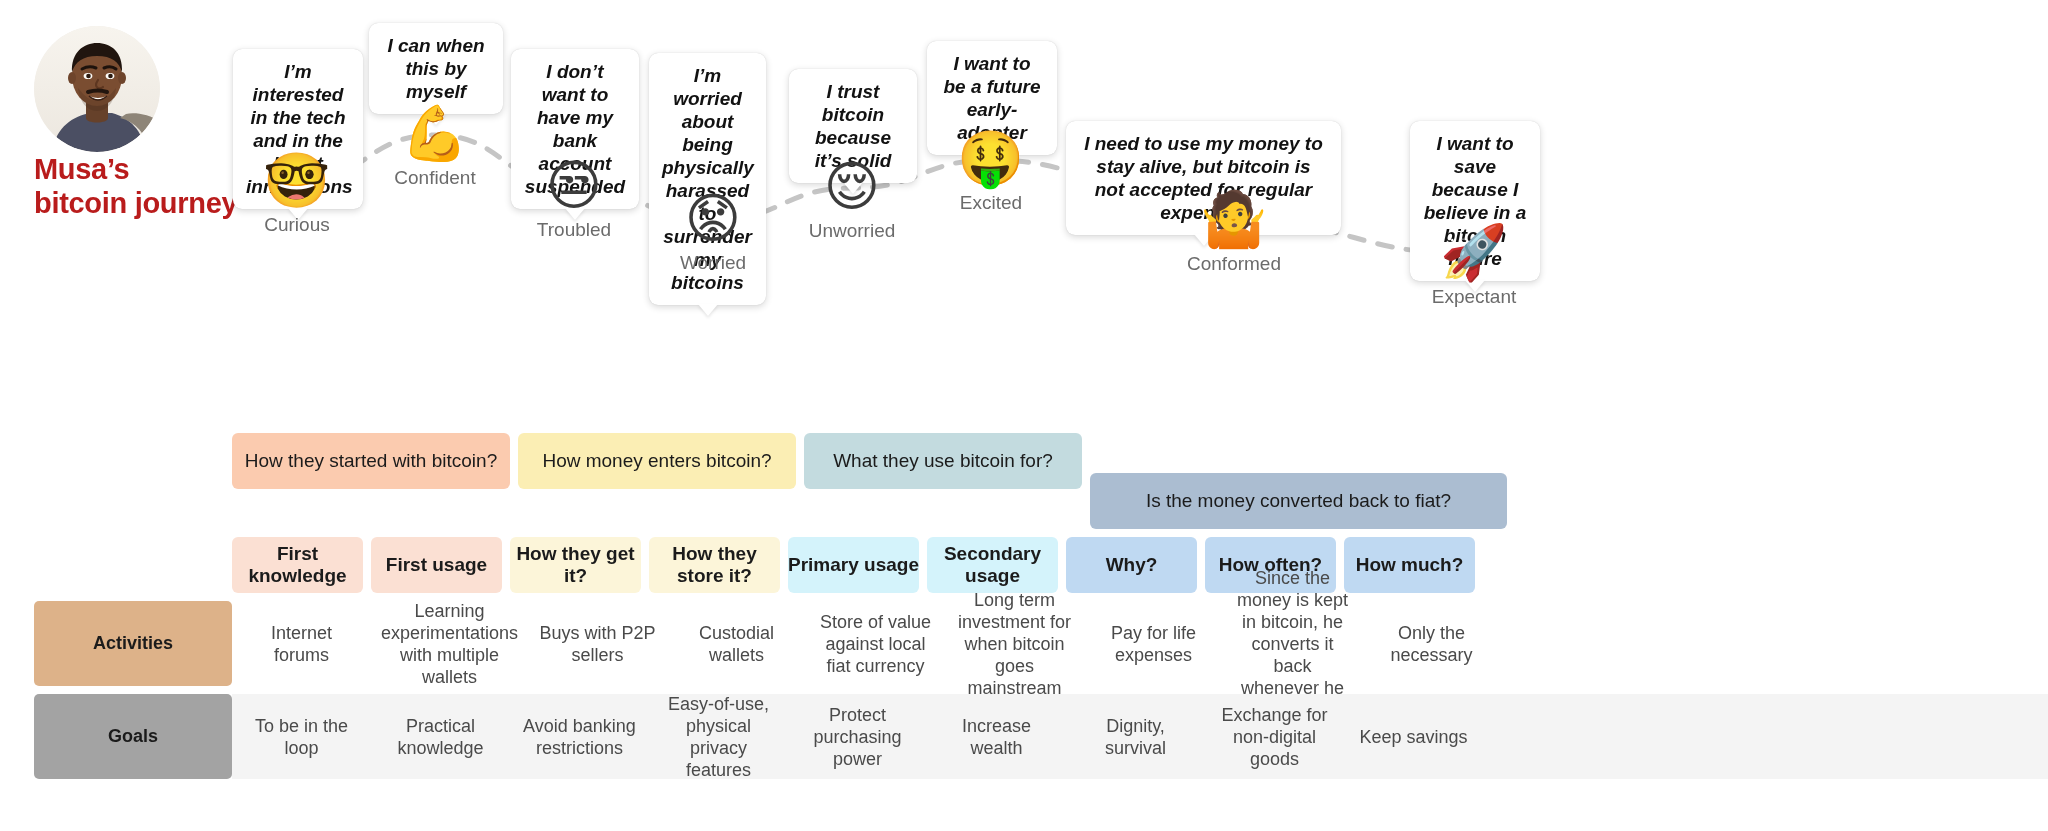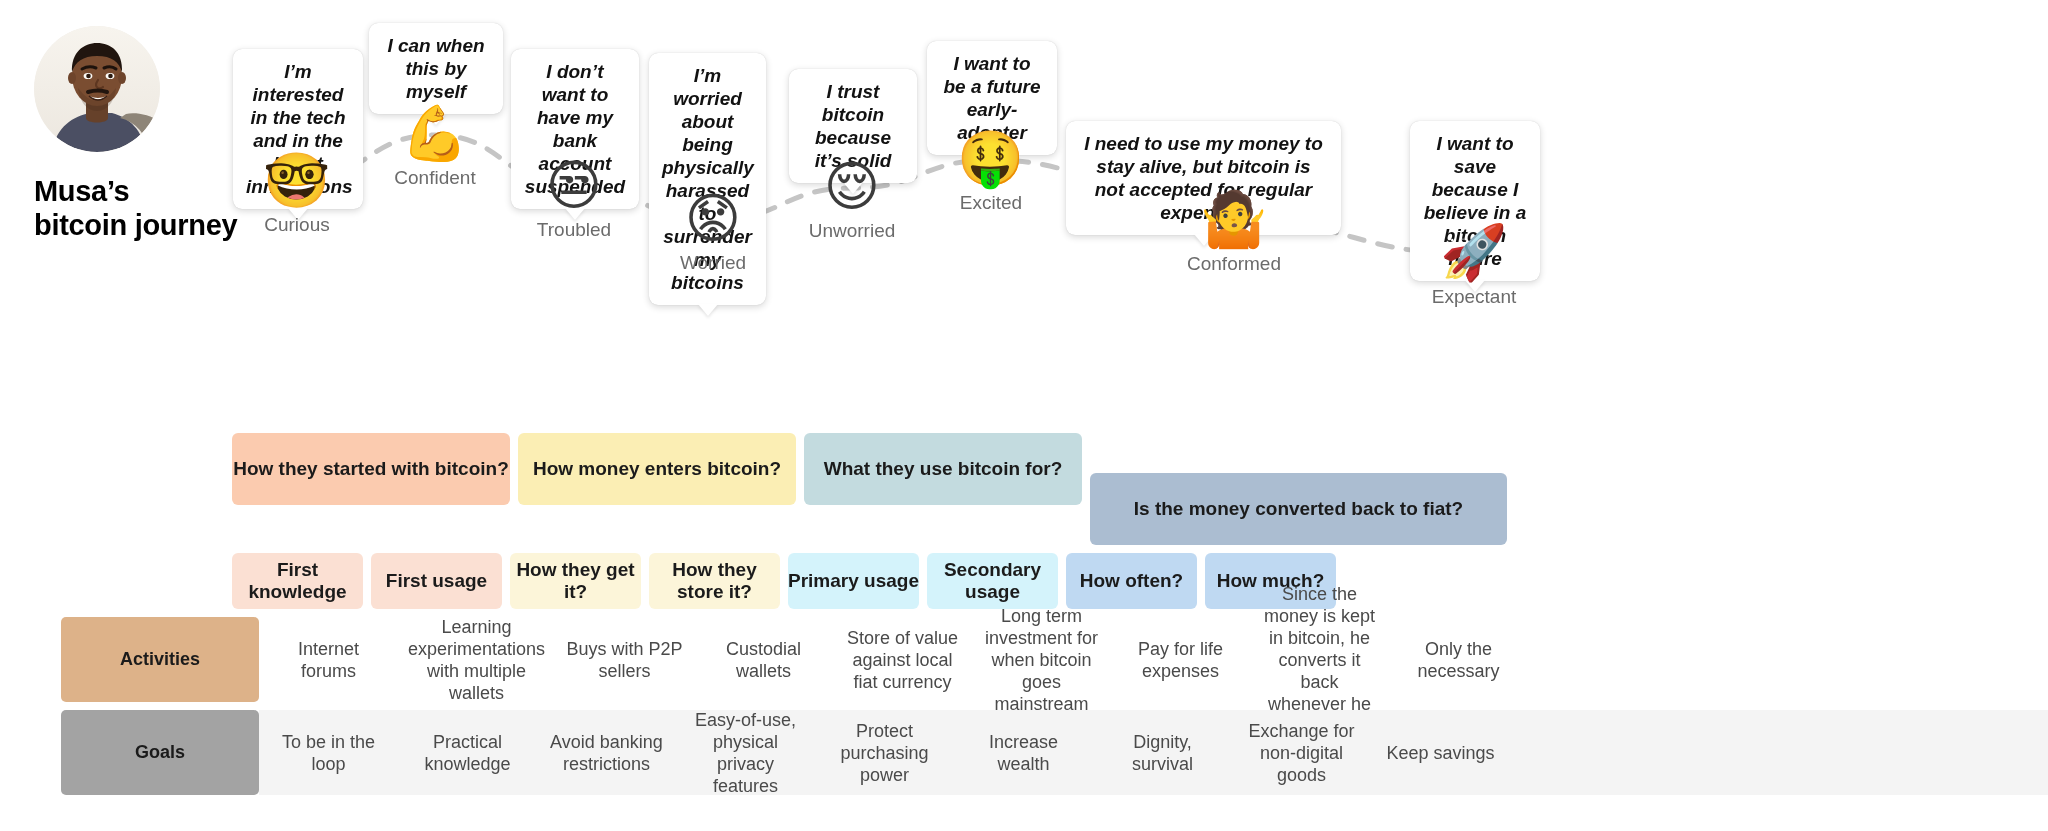--- a/index.html
+++ b/index.html
@@ -31,25 +31,24 @@
   .avatar {
     width: 126px;
     height: 126px;
     border-radius: 50%;
     overflow: hidden;
     background: #f2efe9;
     position: relative;
   }
   .avatar svg { display: block; width: 126px; height: 126px; }
   .persona-name {
-    margin-top: 22px;
     font-size: 29px;
     line-height: 34px;
     font-weight: 700;
-    color: #000000;
+    color: #b91c1c;
     letter-spacing: -0.3px;
   }
 
   
   #journey-svg {
     position: absolute;
     left: 0; top: 0;
     width: 2048px;
     height: 420px;
     pointer-events: none;
@@ -116,41 +115,40 @@
     align-items: stretch;
   }
   .cell {
     box-sizing: border-box;
     display: flex;
     align-items: center;
     justify-content: center;
     text-align: center;
   }
   .stage-header {
-    height: 72px;
+    height: 56px;
     border-radius: 6px;
     font-size: 19px;
-    font-weight: 700;
+    font-weight: 400;
     color: #1b1b1b;
     margin-right: 8px;
   }
   .sub-header {
     height: 56px;
     border-radius: 6px;
     font-size: 19px;
     font-weight: 700;
     color: #1b1b1b;
     margin-right: 8px;
   }
   .row-label {
     border-radius: 5px;
     font-size: 18px;
     font-weight: 700;
     color: #1b1b1b;
-    margin-left: 27px;
   }
   .data-cell {
     font-size: 18px;
     line-height: 22px;
     color: #4a4a4a;
     padding: 8px 10px;
   }
   .spacer-left { width: 232px; flex: 0 0 232px; }
   .label-col   { width: 198px; flex: 0 0 198px; }
   .gap-col     { width: 34px;  flex: 0 0 34px; }
@@ -268,20 +266,21 @@
         <div class="cell stage-header" style="background: rgb(171, 189, 209); flex: 0 0 417px; margin-top: 40px;">Is the money converted back to fiat?</div>
       </div>
     <div class="grid-row" id="sub-row" style="margin-top:8px;">
         <div class="spacer-left"></div>
         <div class="cell sub-header" style="background: rgb(251, 224, 211); flex: 0 0 131px;">First knowledge</div>
         <div class="cell sub-header" style="background: rgb(251, 224, 211); flex: 0 0 131px;">First usage</div>
         <div class="cell sub-header" style="background: rgb(252, 245, 217); flex: 0 0 131px;">How they get it?</div>
         <div class="cell sub-header" style="background: rgb(252, 245, 217); flex: 0 0 131px;">How they store it?</div>
         <div class="cell sub-header" style="background: rgb(212, 243, 251); flex: 0 0 131px;">Primary usage</div>
         <div class="cell sub-header" style="background: rgb(212, 243, 251); flex: 0 0 131px;">Secondary usage</div>
+        <div class="cell sub-header" style="background: rgb(191, 217, 242); flex: 0 0 131px;">Why?</div>
         <div class="cell sub-header" style="background: rgb(191, 217, 242); flex: 0 0 131px;">How often?</div>
         <div class="cell sub-header" style="background: rgb(191, 217, 242); flex: 0 0 131px;">How much?</div>
       </div>
     <div id="body-rows">
         <div class="grid-row" style="margin-top: 8px; height: 85px;">
           <div class="gap-col"></div>
           <div class="cell row-label label-col" style="background: rgb(221, 178, 137);">Activities</div>
           <div style="display: flex; background: rgb(255, 255, 255); flex: 1 1 auto;">
             <div class="cell data-cell" style="flex: 0 0 139px;">Internet forums</div>
             <div class="cell data-cell" style="flex: 0 0 139px;">Learning experimentations with multiple wallets</div>

